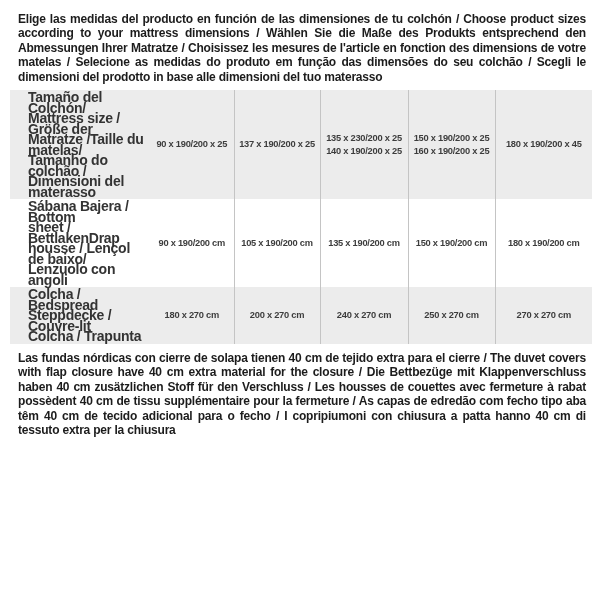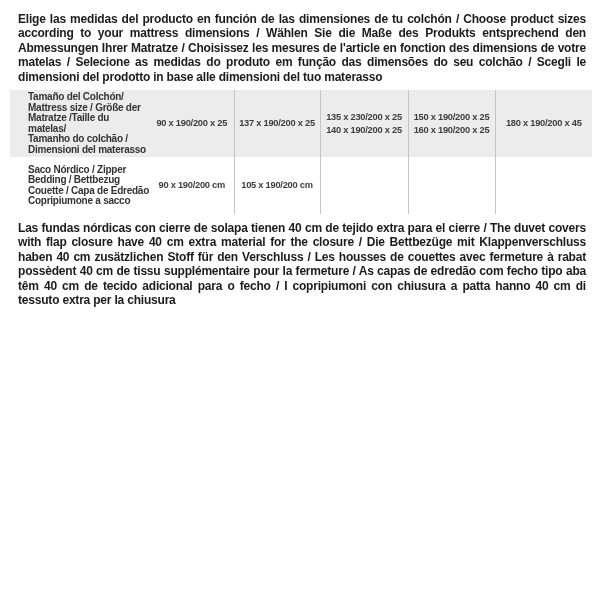--- a/index.html
+++ b/index.html
@@ -36,21 +36,21 @@
     vertical-align: middle;
     font-weight: 700;
     white-space: pre-line;
     letter-spacing: -0.25px;
     padding: 2px 1px;
   }
   .size-table tr { height: 57px; }
   .size-table tr:first-child { height: 61px; }
   .size-table tr.alt { background: #ececec; }
   .label-cell {
-    font-size: 10px;
+    font-size: 14px;
     color: #333333;
     padding-left: 18px !important;
     line-height: 10.5px;
   }
   .value-cell {
     font-size: 9.3px;
     color: #3d3d3d;
     text-align: center;
     line-height: 13px;
   }
@@ -81,27 +81,37 @@
 Dimensioni del materasso</td>
           <td class="value-cell">90 x 190/200 x 25</td>
           <td class="value-cell divided">137 x 190/200 x 25</td>
           <td class="value-cell divided">135 x 230/200 x 25
 140 x 190/200 x 25</td>
           <td class="value-cell divided">150 x 190/200 x 25
 160 x 190/200 x 25</td>
           <td class="value-cell divided">180 x 190/200 x 45</td>
         </tr>
         <tr>
-          <td class="label-cell">Saco Nórdico / Zipper
-Bedding / Bettbezug
-Couette  / Capa de Edredão
-Copripiumone a sacco</td>
+          <td class="label-cell">Sábana Bajera / Bottom
+sheet / BettlakenDrap
+housse / Lençol de baixo/
+Lenzuolo con angoli</td>
           <td class="value-cell">90 x 190/200 cm</td>
           <td class="value-cell divided">105 x 190/200 cm</td>
-          <td class="value-cell divided"></td>
-          <td class="value-cell divided"></td>
-          <td class="value-cell divided"></td>
+          <td class="value-cell divided">135 x 190/200 cm</td>
+          <td class="value-cell divided">150 x 190/200 cm</td>
+          <td class="value-cell divided">180 x 190/200 cm</td>
+        </tr>
+        <tr class="alt">
+          <td class="label-cell">Colcha / Bedspread
+Steppdecke / Couvre-lit
+Colcha / Trapunta</td>
+          <td class="value-cell">180 x 270 cm</td>
+          <td class="value-cell divided">200 x 270 cm</td>
+          <td class="value-cell divided">240 x 270 cm</td>
+          <td class="value-cell divided">250 x 270 cm</td>
+          <td class="value-cell divided">270 x 270 cm</td>
         </tr>
       </tbody>
   </table>
 
   <p class="footnote">Las fundas nórdicas con cierre de solapa tienen 40 cm de tejido extra para el cierre  / The duvet covers with flap closure have 40 cm extra material for the closure / Die Bettbezüge mit Klappenverschluss haben 40 cm zusätzlichen Stoff für den Verschluss / Les housses de couettes avec fermeture à rabat possèdent 40 cm de tissu supplémentaire pour la fermeture / As capas de edredão com fecho tipo aba têm 40 cm de tecido adicional para o fecho / I copripiumoni con chiusura a patta hanno 40 cm di tessuto extra per la chiusura</p>
 </div>
 
 </body></html>

